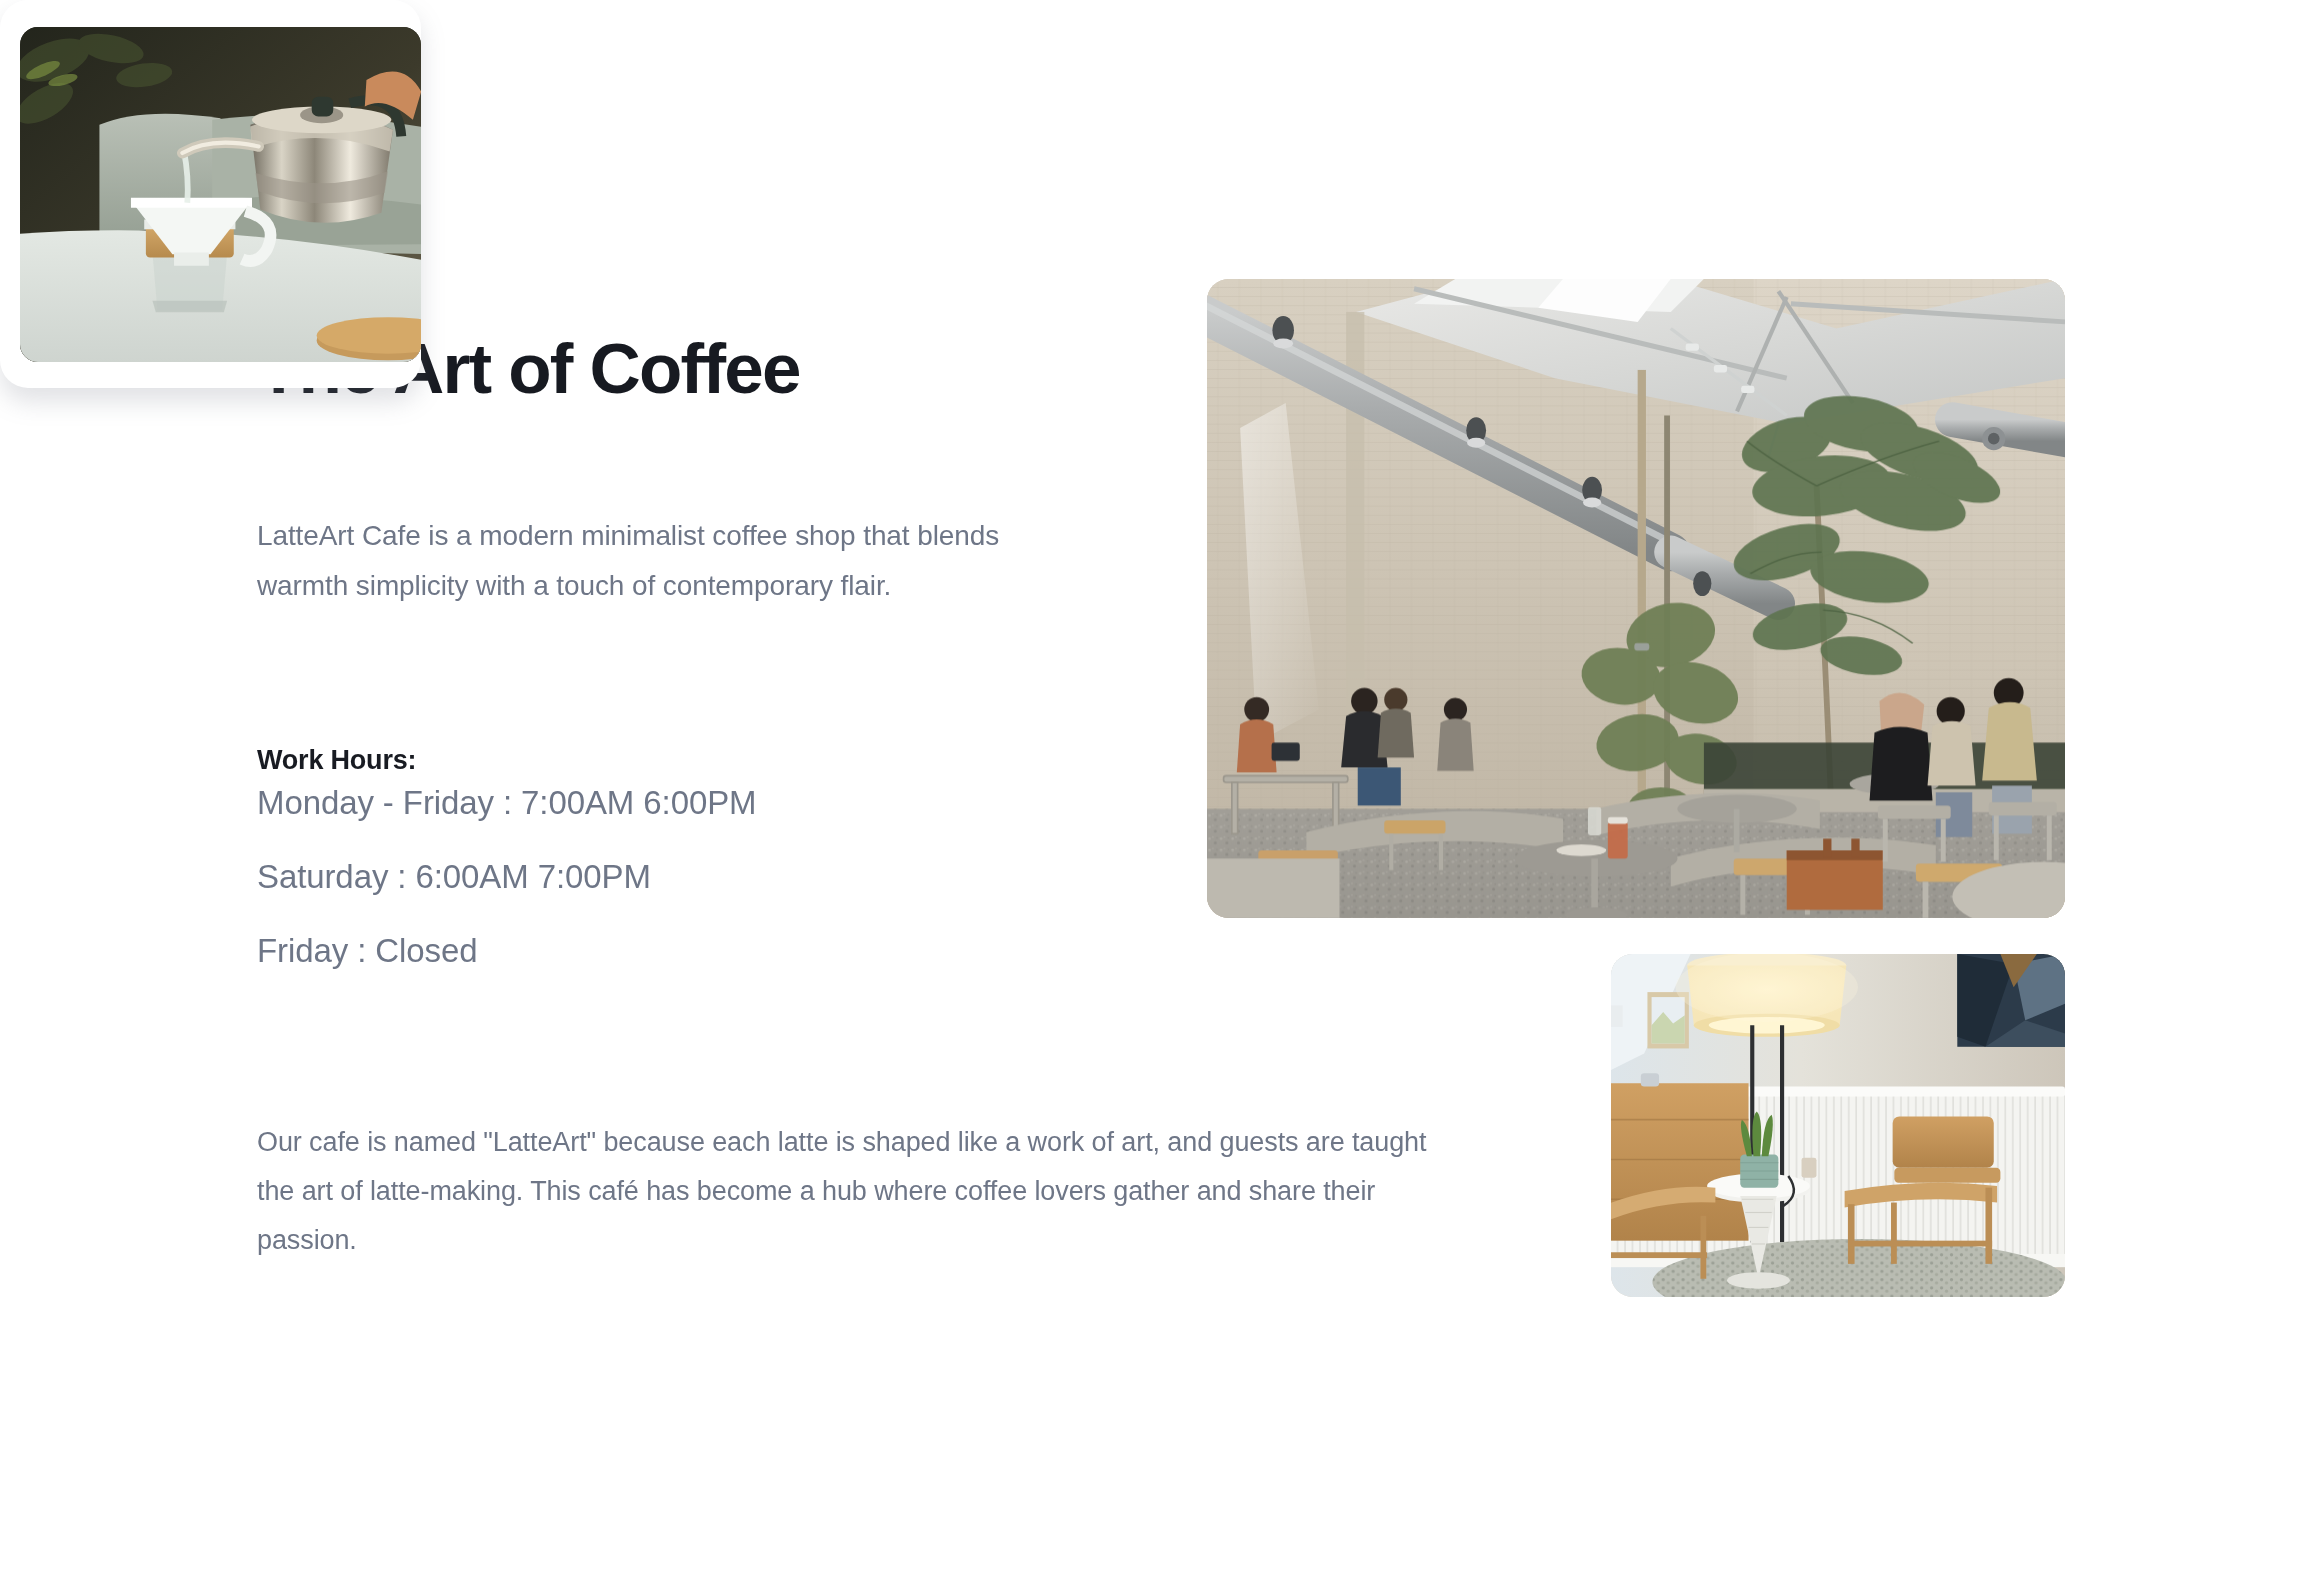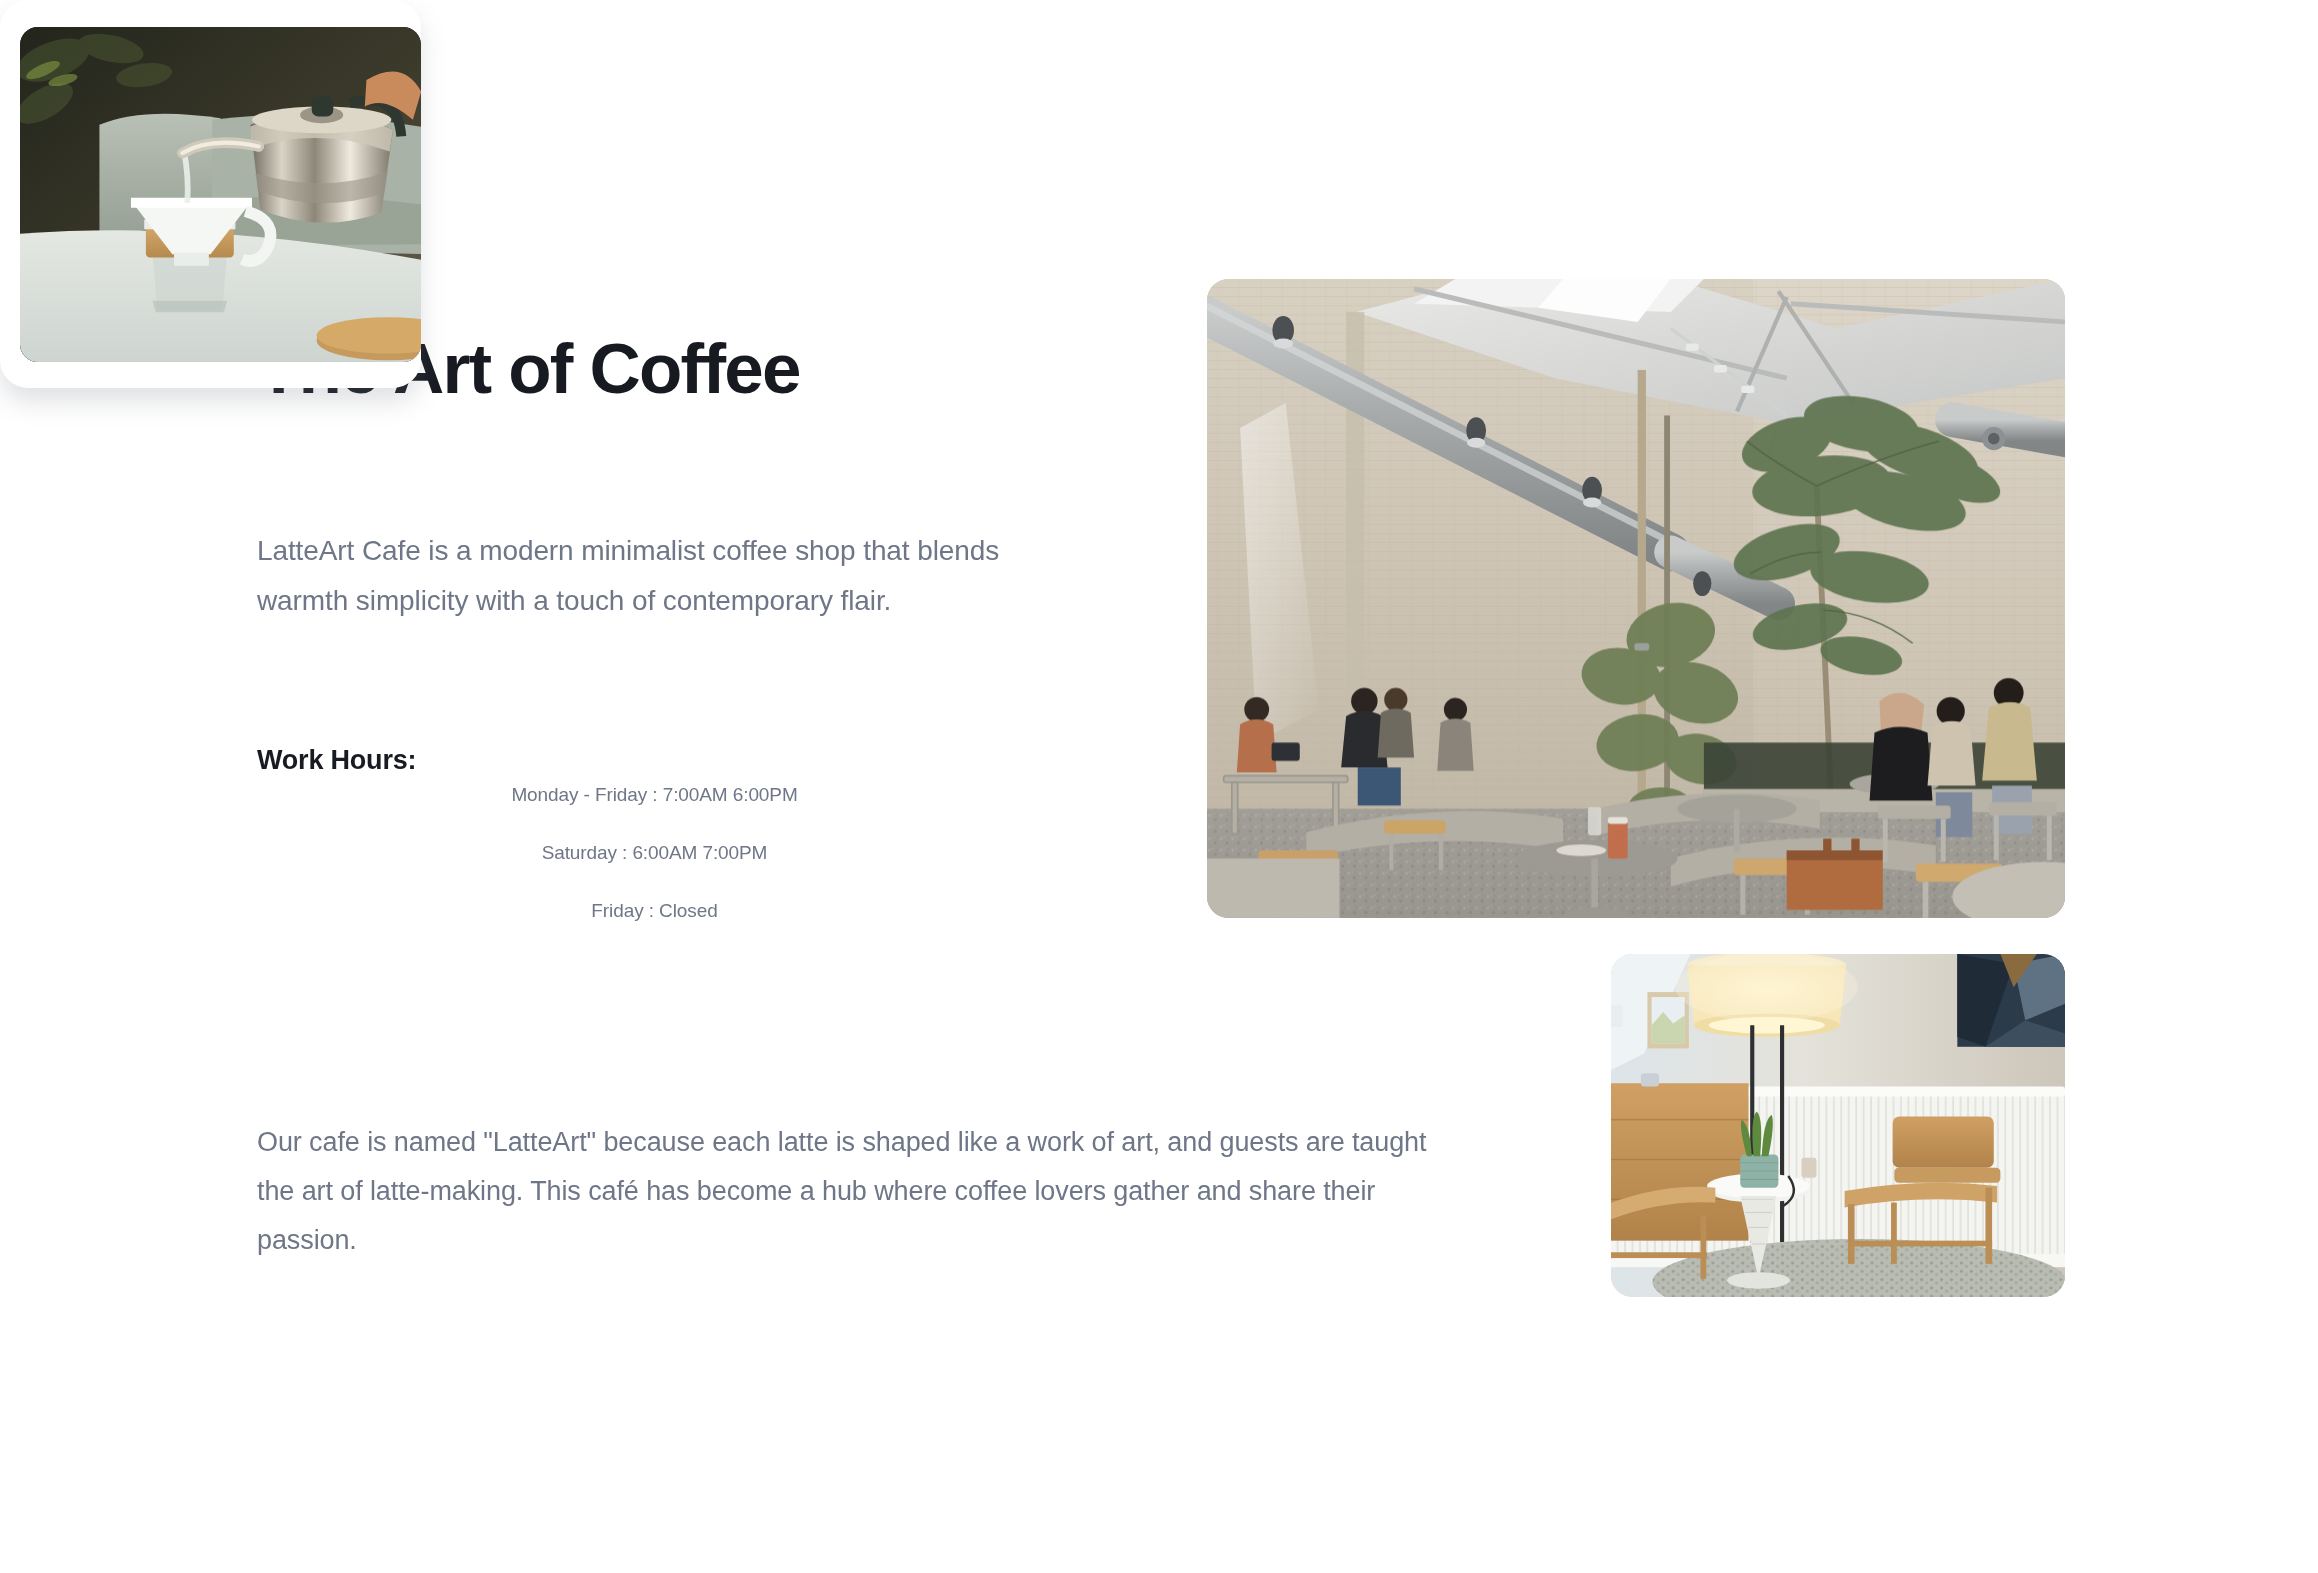--- a/index.html
+++ b/index.html
@@ -29,21 +29,21 @@
     font-weight: 700;
     line-height: 1.06;
     letter-spacing: -1.8px;
     color: #171a21;
     margin: 0;
   }
 
   .intro-paragraph {
     margin: 0;
     position: absolute;
-    top: 195px;
+    top: 180px;
     left: 0;
     width: 795px;
     font-size: 28px;
     line-height: 1.78;
     color: #6e7687;
     letter-spacing: -0.1px;
   }
 
   .hours-block {
     position: absolute;
@@ -52,25 +52,24 @@
     width: 795px;
   }
   .hours-heading {
     font-size: 27px;
     font-weight: 700;
     color: #181b22;
     letter-spacing: -0.2px;
     margin: 0 0 8px 0;
   }
   .hours-line {
-    font-size: 19px;
+    font-size: 33px;
     color: #6e7687;
     letter-spacing: -0.1px;
     margin: 0 0 36px 0;
-    text-align: center;
   }
   .hours-line:last-child { margin-bottom: 0; }
 
   .closing-paragraph {
     position: absolute;
     top: 787px;
     left: 0;
     width: 1209px;
     margin: 0;
     font-size: 27px;

